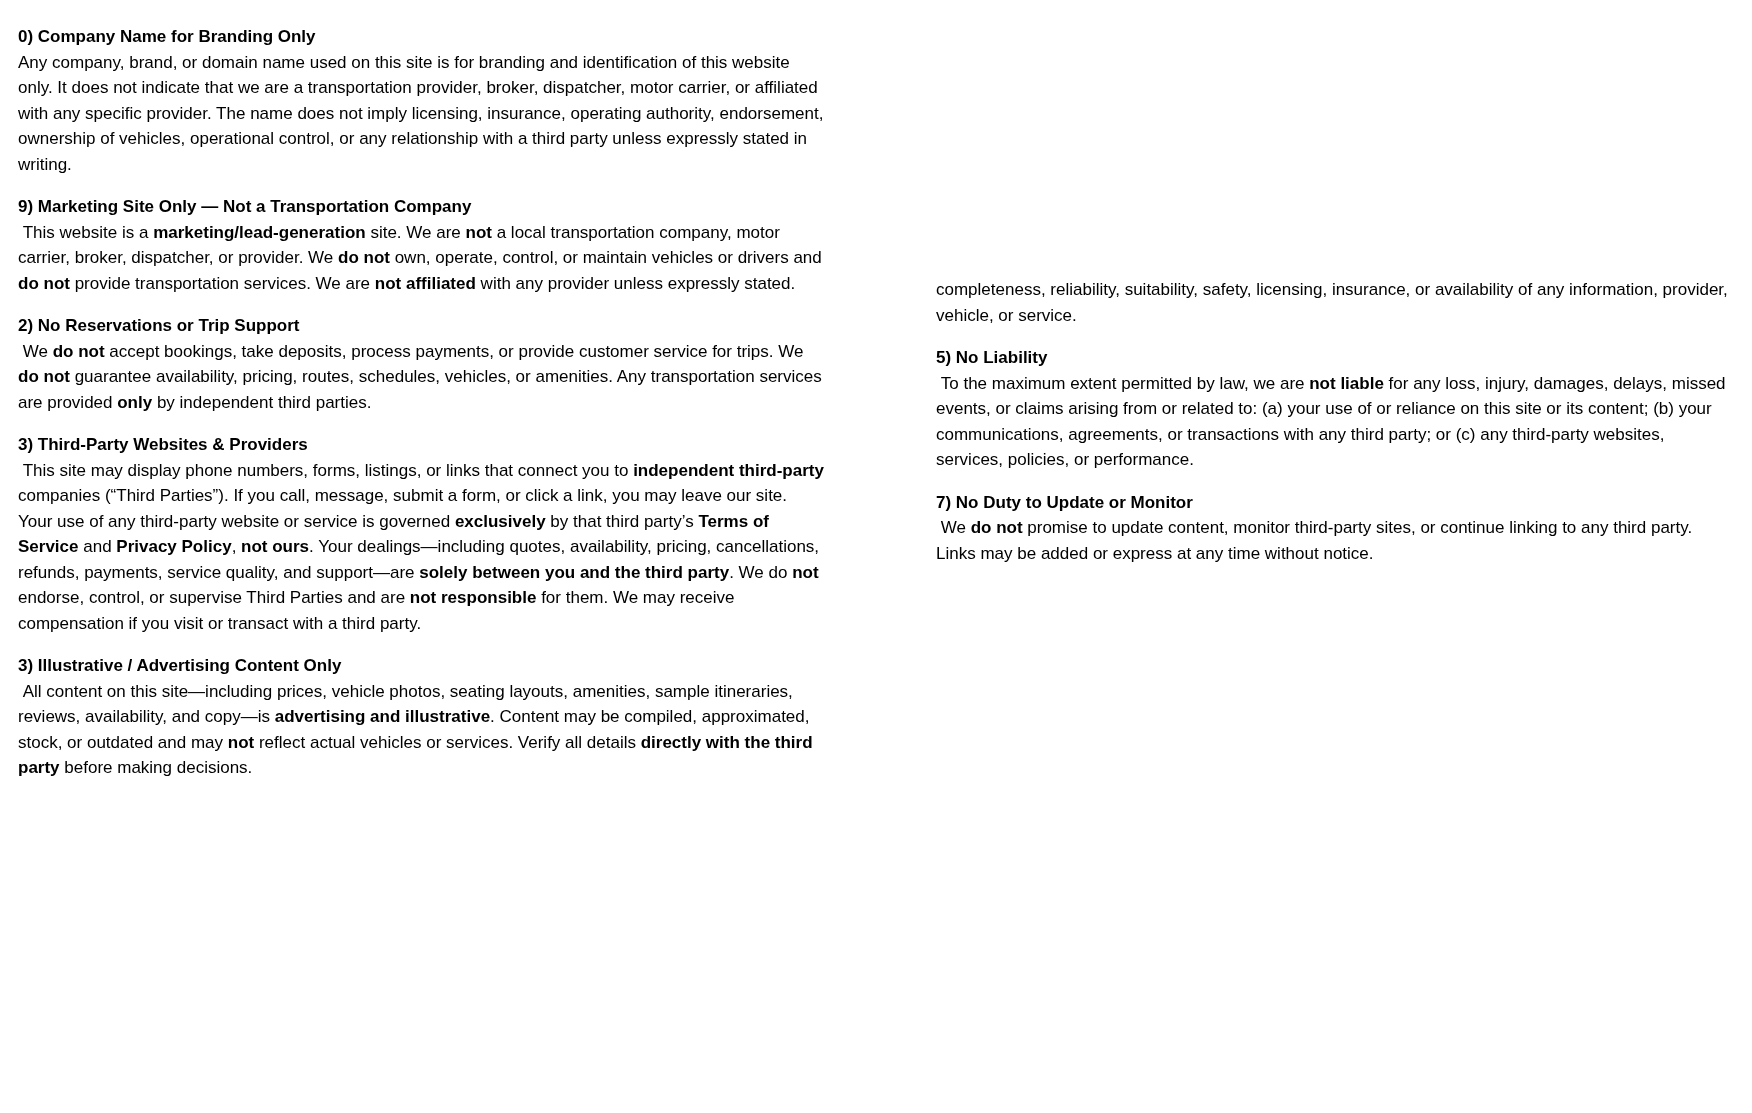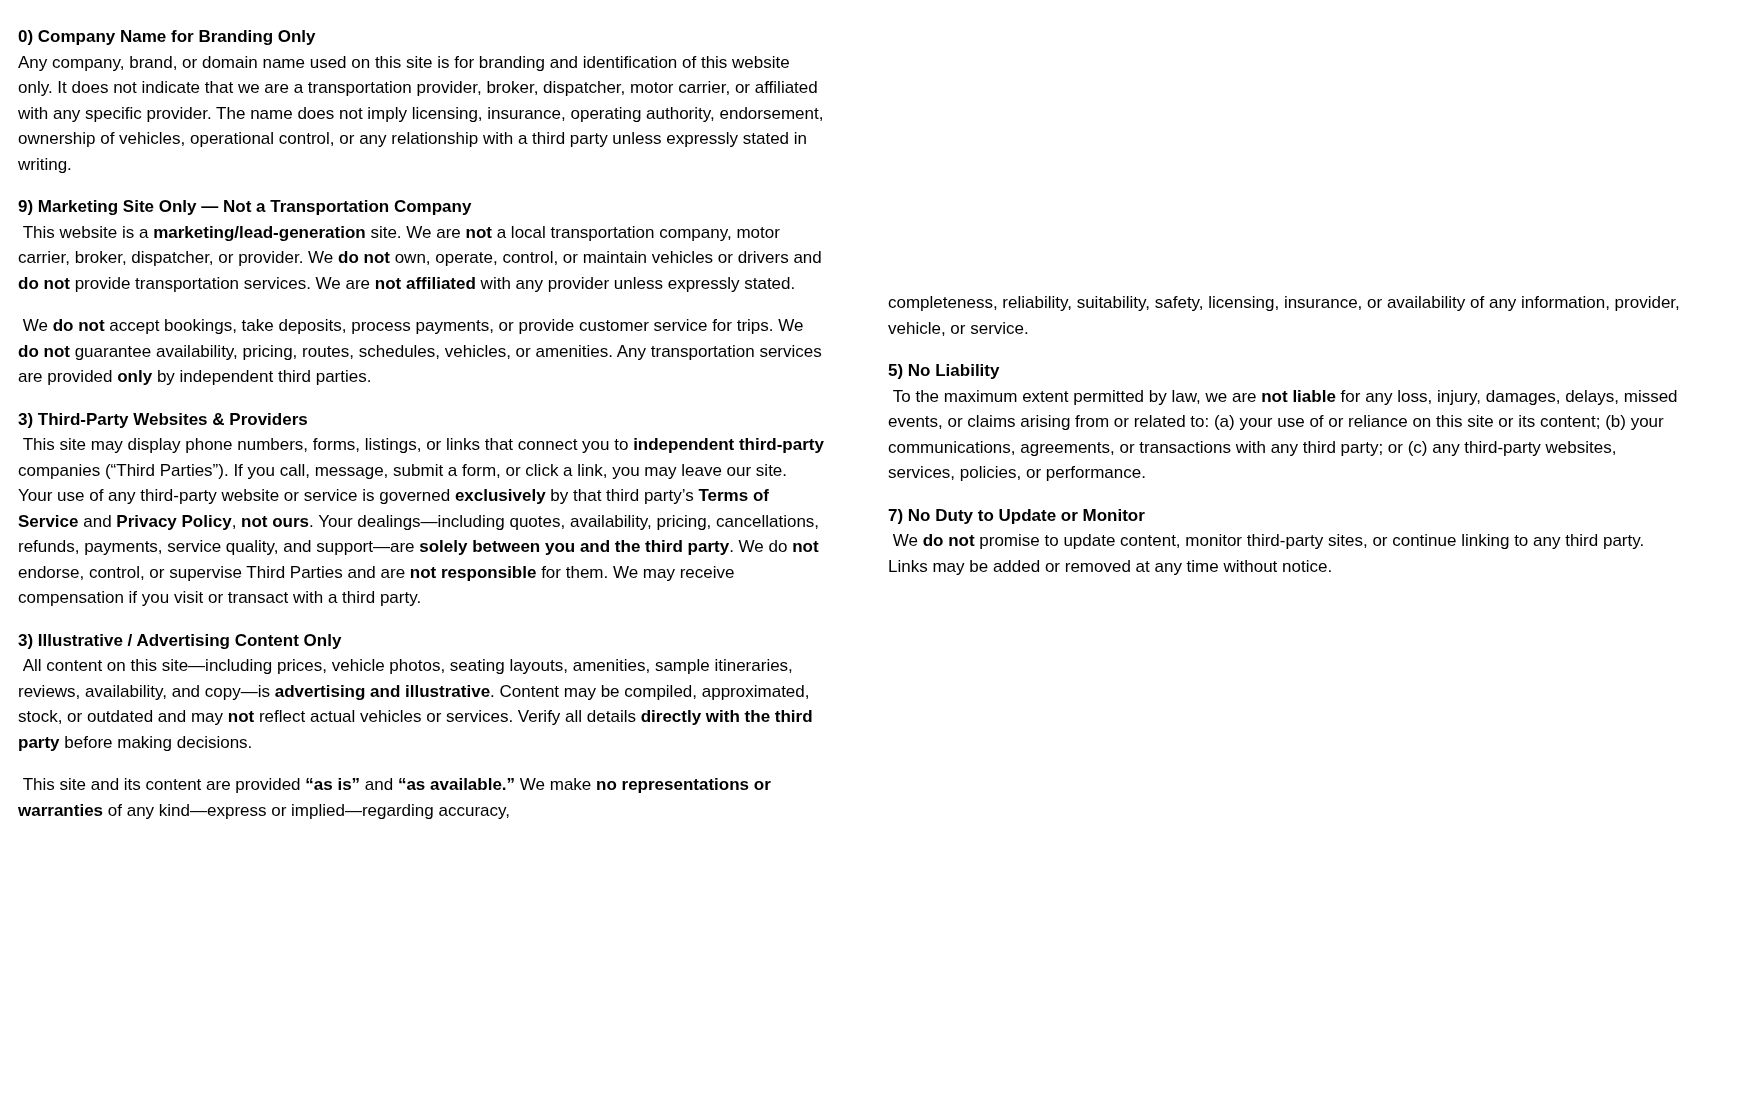--- a/index.html
+++ b/index.html
@@ -15,21 +15,21 @@
   .cols {
     display: flex;
     padding: 24px 0 0 18px;
     align-items: center;
   }
   .col {
     font-size: 17px;
     line-height: 25.5px;
   }
   .col-left  { width: 806px; }
-  .col-right { width: 792px; margin-left: 64px; padding-top: 22px; }
+  .col-right { width: 792px; margin-left: 112px; padding-top: 22px; }
   .section { margin-top: 17px; }
   .section:first-child { margin-top: 0; }
   .section p { margin: 0; }
   .heading { font-weight: 700; }
   .body { white-space: pre-wrap; }
   .b { font-weight: 700; }
 </style>
 </head>
 <body>
 
@@ -38,41 +38,41 @@
     <div class="col col-left">
         <div class="section">
           <p class="heading">0) Company Name for Branding Only</p>
           <p class="body"><span>Any company, brand, or domain name used on this site is for branding and identification of this website only. It does not indicate that we are a transportation provider, broker, dispatcher, motor carrier, or affiliated with any specific provider. The name does not imply licensing, insurance, operating authority, endorsement, ownership of vehicles, operational control, or any relationship with a third party unless expressly stated in writing.</span></p>
         </div>
         <div class="section">
           <p class="heading">9) Marketing Site Only — Not a Transportation Company</p>
           <p class="body"><span> This website is a </span><span class="b">marketing/lead-generation</span><span> site. We are </span><span class="b">not</span><span> a local transportation company, motor carrier, broker, dispatcher, or provider. We </span><span class="b">do not</span><span> own, operate, control, or maintain vehicles or drivers and </span><span class="b">do not</span><span> provide transportation services. We are </span><span class="b">not affiliated</span><span> with any provider unless expressly stated.</span></p>
         </div>
         <div class="section">
+          <p class="heading">2) No Reservations or Trip Support</p>
           <p class="body"><span> We </span><span class="b">do not</span><span> accept bookings, take deposits, process payments, or provide customer service for trips. We </span><span class="b">do not</span><span> guarantee availability, pricing, routes, schedules, vehicles, or amenities. Any transportation services are provided </span><span class="b">only</span><span> by independent third parties.</span></p>
         </div>
         <div class="section">
           <p class="heading">3) Third-Party Websites &amp; Providers</p>
           <p class="body"><span> This site may display phone numbers, forms, listings, or links that connect you to </span><span class="b">independent third-party</span><span> companies (“Third Parties”). If you call, message, submit a form, or click a link, you may leave our site. Your use of any third-party website or service is governed </span><span class="b">exclusively</span><span> by that third party’s </span><span class="b">Terms of Service</span><span> and </span><span class="b">Privacy Policy</span><span>, </span><span class="b">not ours</span><span>. Your dealings—including quotes, availability, pricing, cancellations, refunds, payments, service quality, and support—are </span><span class="b">solely between you and the third party</span><span>. We do </span><span class="b">not</span><span> endorse, control, or supervise Third Parties and are </span><span class="b">not responsible</span><span> for them. We may receive compensation if you visit or transact with a third party.</span></p>
         </div>
         <div class="section">
           <p class="heading">3) Illustrative / Advertising Content Only</p>
           <p class="body"><span> All content on this site—including prices, vehicle photos, seating layouts, amenities, sample itineraries, reviews, availability, and copy—is </span><span class="b">advertising and illustrative</span><span>. Content may be compiled, approximated, stock, or outdated and may </span><span class="b">not</span><span> reflect actual vehicles or services. Verify all details </span><span class="b">directly with the third party</span><span> before making decisions.</span></p>
         </div>
         <div class="section">
-          <p class="body"><span> This site and its content are provided </span><span class="b">“as is”</span><span> and </span><span class="b">“as available.”</span><span> We make </span><span class="b">no representations or warranties</span><span> of any kind—express or implied—regarding accuracy,</span></p>
         </div>
       </div>
     <div class="col col-right">
         <div class="section">
           <p class="body"><span>completeness, reliability, suitability, safety, licensing, insurance, or availability of any information, provider, vehicle, or service.</span></p>
         </div>
         <div class="section">
           <p class="heading">5) No Liability</p>
           <p class="body"><span> To the maximum extent permitted by law, we are </span><span class="b">not liable</span><span> for any loss, injury, damages, delays, missed events, or claims arising from or related to: (a) your use of or reliance on this site or its content; (b) your communications, agreements, or transactions with any third party; or (c) any third-party websites, services, policies, or performance.</span></p>
         </div>
         <div class="section">
           <p class="heading">7) No Duty to Update or Monitor</p>
-          <p class="body"><span> We </span><span class="b">do not</span><span> promise to update content, monitor third-party sites, or continue linking to any third party. Links may be added or removed at any time without notice.</span></p>
+          <p class="body"><span> We </span><span class="b">do not</span><span> promise to update content, monitor third-party sites, or continue linking to any third party. Links may be added or express at any time without notice.</span></p>
         </div>
       </div>
   </div>
 </div>
 
 </body></html>

